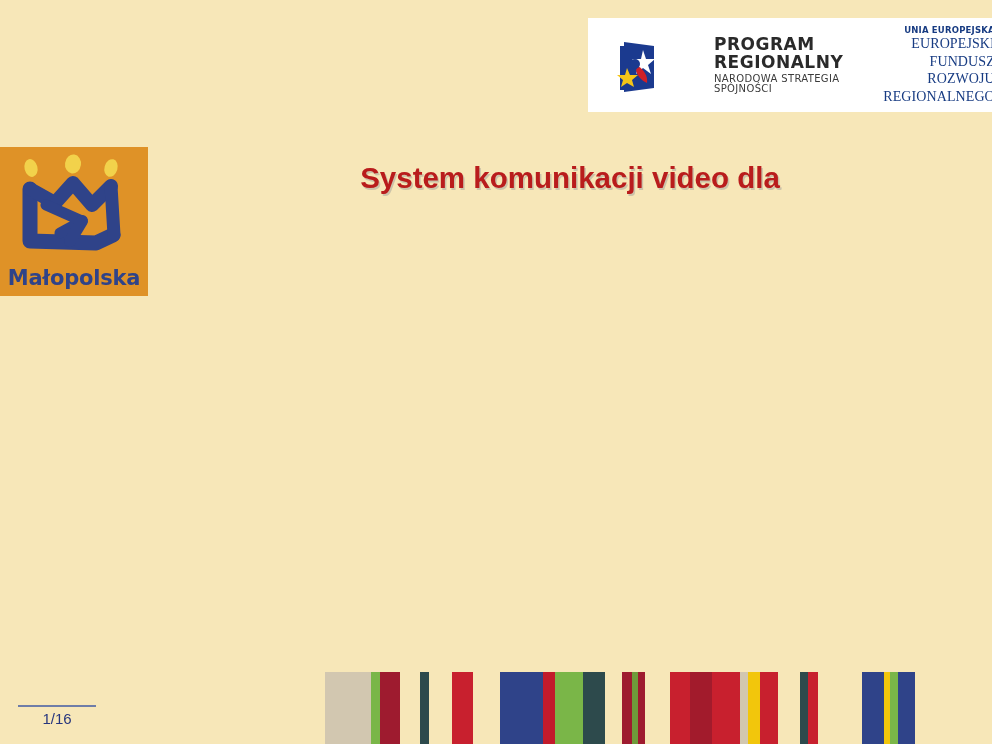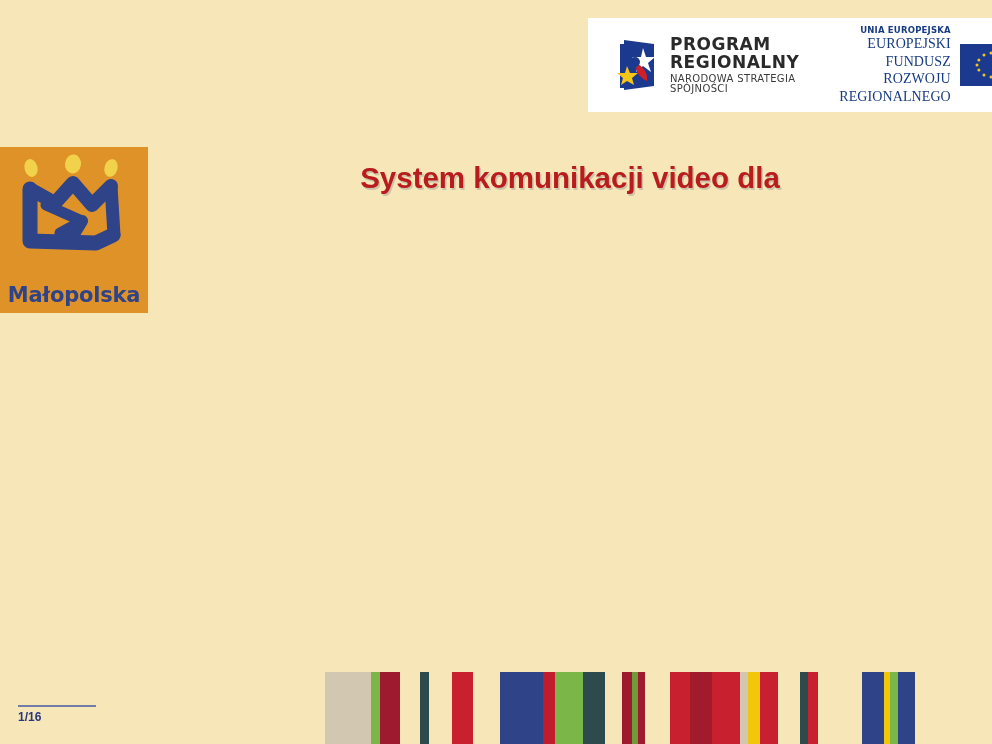--- a/index.html
+++ b/index.html
@@ -25,22 +25,23 @@
     left: 588px;
     top: 18px;
     width: 404px;
     height: 94px;
     background: #ffffff;
     display: flex;
     align-items: center;
   }
   .pr-logo-block {
     display: flex;
-    align-items: center;
+    align-items: flex-end;
     margin-left: 26px;
+    gap: 44px;
   }
   .pr-flag {
     width: 46px;
     height: 54px;
     flex: 0 0 auto;
     position: relative;
   }
   .pr-text {
     margin-left: 10px;
     line-height: 1;
@@ -95,21 +96,21 @@
     position: relative;
     flex: 0 0 auto;
   }
 
   
   #malopolska-logo {
     position: absolute;
     left: 0px;
     top: 147px;
     width: 148px;
-    height: 166px;
+    height: 149px;
     background: #df9227;
     overflow: hidden;
   }
   #malopolska-logo .crown-wrap {
     position: absolute;
     left: 0; top: 6px;
     width: 148px;
     height: 104px;
   }
   #malopolska-logo .mlabel {
@@ -148,25 +149,25 @@
     top: 705px;
     width: 84px;
   }
   #page-number .rule {
     width: 78px;
     height: 2px;
     background: #6f7da8;
     margin: 0 0 3px 0;
   }
   #page-number .pnum {
-    text-align: left;
+    text-align: center;
     width: 78px;
     font-family: "Liberation Sans", sans-serif;
-    font-weight: bold;
-    font-size: 12px;
+    font-weight: normal;
+    font-size: 15px;
     color: #27367d;
   }
 
   
   #stripe-band {
     position: absolute;
     left: 0;
     top: 672px;
     width: 992px;
     height: 72px;

